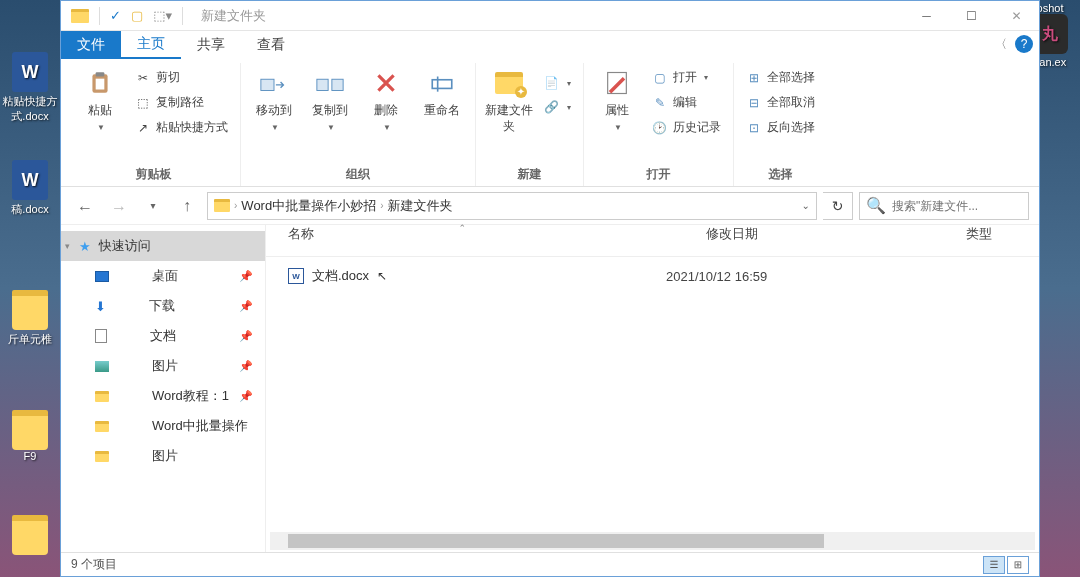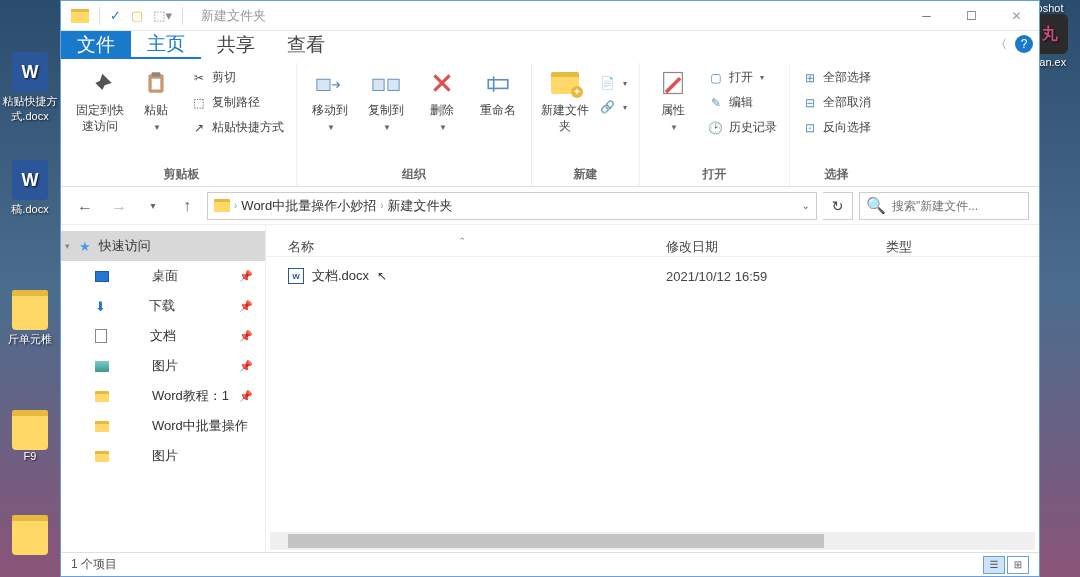--- a/index.html
+++ b/index.html
@@ -20,21 +20,21 @@
 .qat-item { font-size: 13px; color: #555; }
 .qat-sep { width: 1px; height: 18px; background: #ddd; }
 .title-text { font-size: 13px; color: #999; margin-left: 8px; }
 .titlebar-spacer { flex: 1; }
 .win-controls { display: flex; }
 .win-btn { width: 45px; height: 30px; display: flex; align-items: center; justify-content: center; color: #666; font-size: 12px; }
 .win-btn.close { color: #999; }
 
 
 .ribbon-tabs { height: 28px; display: flex; align-items: stretch; background: #fff; position: relative; }
-.rtab { padding: 0 16px; display: flex; align-items: center; font-size: 19px; color: #444; }
+.rtab { padding: 0 16px; display: flex; align-items: center; font-size: 14px; color: #444; }
 .rtab.file { background: #1979ca; color: #fff; }
 .rtab.active { border-bottom: 2px solid #1979ca; color: #1979ca; font-weight: 500; }
 .ribbon-right { position: absolute; right: 6px; top: 4px; display: flex; gap: 8px; align-items: center; }
 .help-icon { width: 18px; height: 18px; border-radius: 50%; background: #1979ca; color: #fff; display: flex; align-items: center; justify-content: center; font-size: 12px; }
 
 
 .ribbon { height: 128px; background: #fff; border-bottom: 1px solid #e0e0e0; display: flex; padding: 4px 6px 0; }
 .ribbon-group { display: flex; flex-direction: column; align-items: center; padding: 0 8px; border-right: 1px solid #eee; }
 .ribbon-group-content { flex: 1; display: flex; align-items: flex-start; gap: 6px; padding-top: 4px; }
 .ribbon-group-label { font-size: 12px; color: #666; padding: 3px 0; font-weight: bold; }
@@ -66,21 +66,21 @@
 .nav-item .exp { position: absolute; left: 4px; color: #888; font-size: 9px; }
 .nav-sub { padding-left: 34px; gap: 43px; }
 .ni-star { color: #3f9fef; }
 .ni-desktop { width: 14px; height: 11px; background: #2576d2; border: 1px solid #1a5aa3; }
 .ni-download { color: #2576d2; }
 .ni-doc { width: 12px; height: 14px; background: #fff; border: 1px solid #888; }
 .ni-pic { width: 14px; height: 11px; background: linear-gradient(#7cc, #3a9a88); }
 .ni-folder { width: 14px; height: 11px; background: #ffd867; border-radius: 1px; border-top: 3px solid #e8b93f; }
 
 .content-pane { flex: 1; display: flex; flex-direction: column; }
-.col-headers { height: 32px; display: flex; align-items: flex-end; border-bottom: 1px solid #eee; font-size: 13px; color: #444; }
+.col-headers { height: 32px; display: flex; align-items: flex-start; border-bottom: 1px solid #eee; font-size: 13px; color: #444; gap: 40px; }
 .ch-name { width: 400px; padding-left: 22px; position: relative; }
 .ch-sort { position: absolute; right: 200px; top: -2px; color: #888; font-size: 9px; }
 .ch-date { width: 220px; }
 .ch-type { flex: 1; }
 .file-list { flex: 1; padding-top: 4px; }
 .file-row { display: flex; align-items: center; height: 30px; font-size: 13px; color: #333; }
 .fr-name { width: 400px; padding-left: 22px; display: flex; align-items: center; gap: 8px; }
 .fr-doc { width: 16px; height: 16px; background: #fff; border: 1px solid #2b579a; display: flex; align-items: center; justify-content: center; font-size: 8px; color: #2b579a; font-weight: bold; }
 .fr-date { width: 220px; color: #444; }
 .fr-type { flex: 1; color: #444; }
@@ -157,28 +157,20 @@
     <div class="ribbon-right">
       <span style="color:#666;font-size:12px;">〈</span>
       <div class="help-icon">?</div>
     </div>
   </div>
 
   <div class="ribbon">
 
     <div class="ribbon-group">
       <div class="ribbon-group-content">
-        <div class="rbtn-large">
-          <div class="rico">
-              <svg width="28" height="28" viewBox="0 0 24 24">
-                <path fill="#555" d="M14 4l-2 6-4 2 6 6 2-4 6-2-8-8z"></path>
-              </svg>
-            </div>
-          <span>固定到快速访问</span>
-        </div>
         <div class="rbtn-large">
           <div class="rico">
               <svg width="26" height="26" viewBox="0 0 24 24">
                 <rect x="5" y="4" width="14" height="17" fill="#c8986b" rx="2"></rect>
                 <rect x="8" y="2" width="8" height="4" fill="#888" rx="1"></rect>
                 <rect x="8" y="8" width="8" height="10" fill="#fff"></rect>
               </svg>
             </div>
           <span>粘贴</span>
           <span class="caret-d">▼</span>
@@ -399,21 +391,21 @@
           <div class="fr-date">2021/10/12 16:59</div>
         </div>
       </div>
       <div class="hscroll">
         <div class="hscroll-thumb"></div>
       </div>
     </div>
   </div>
 
   <div class="statusbar">
-    <span>1 个项目</span>
+    <span>9 个项目</span>
     <div class="status-spacer"></div>
     <div class="view-toggle">
       <div class="vt-btn active">☰</div>
       <div class="vt-btn">⊞</div>
     </div>
   </div>
 
 </div>
 
 </body></html>

